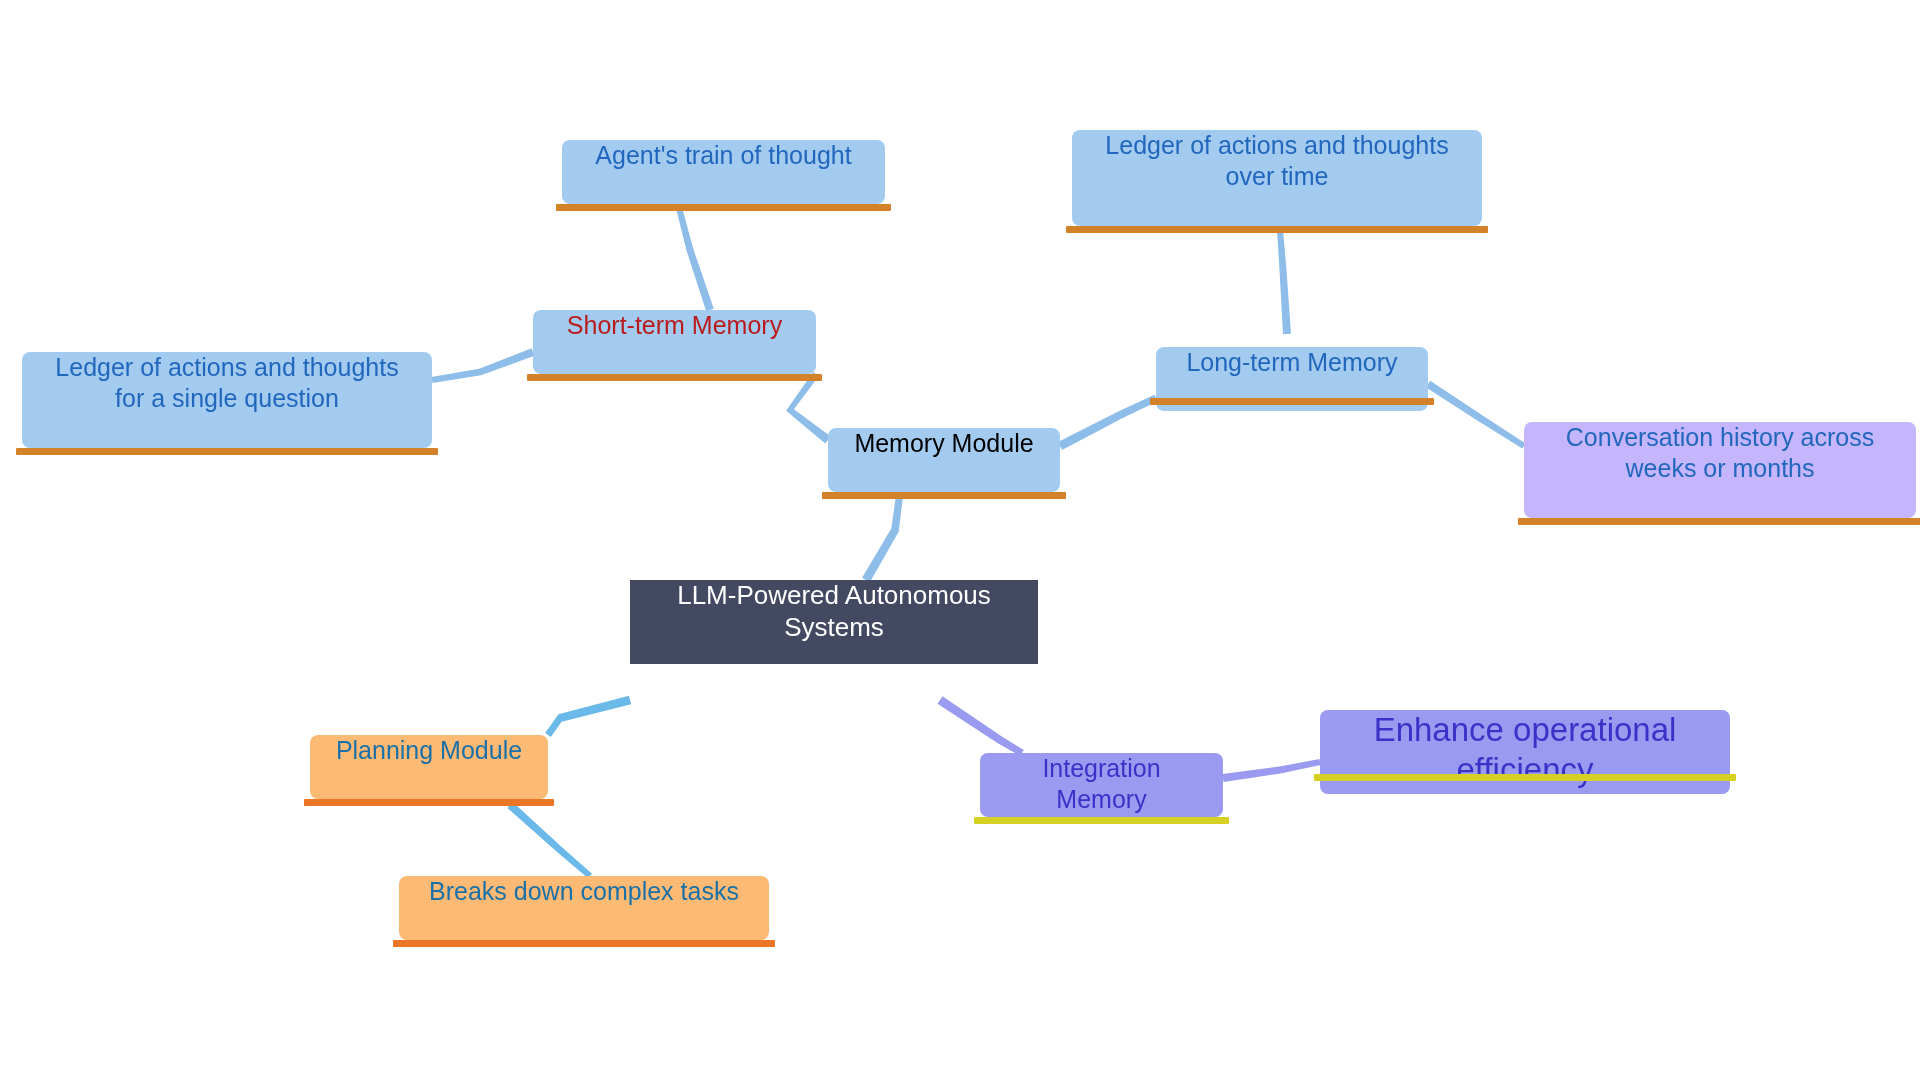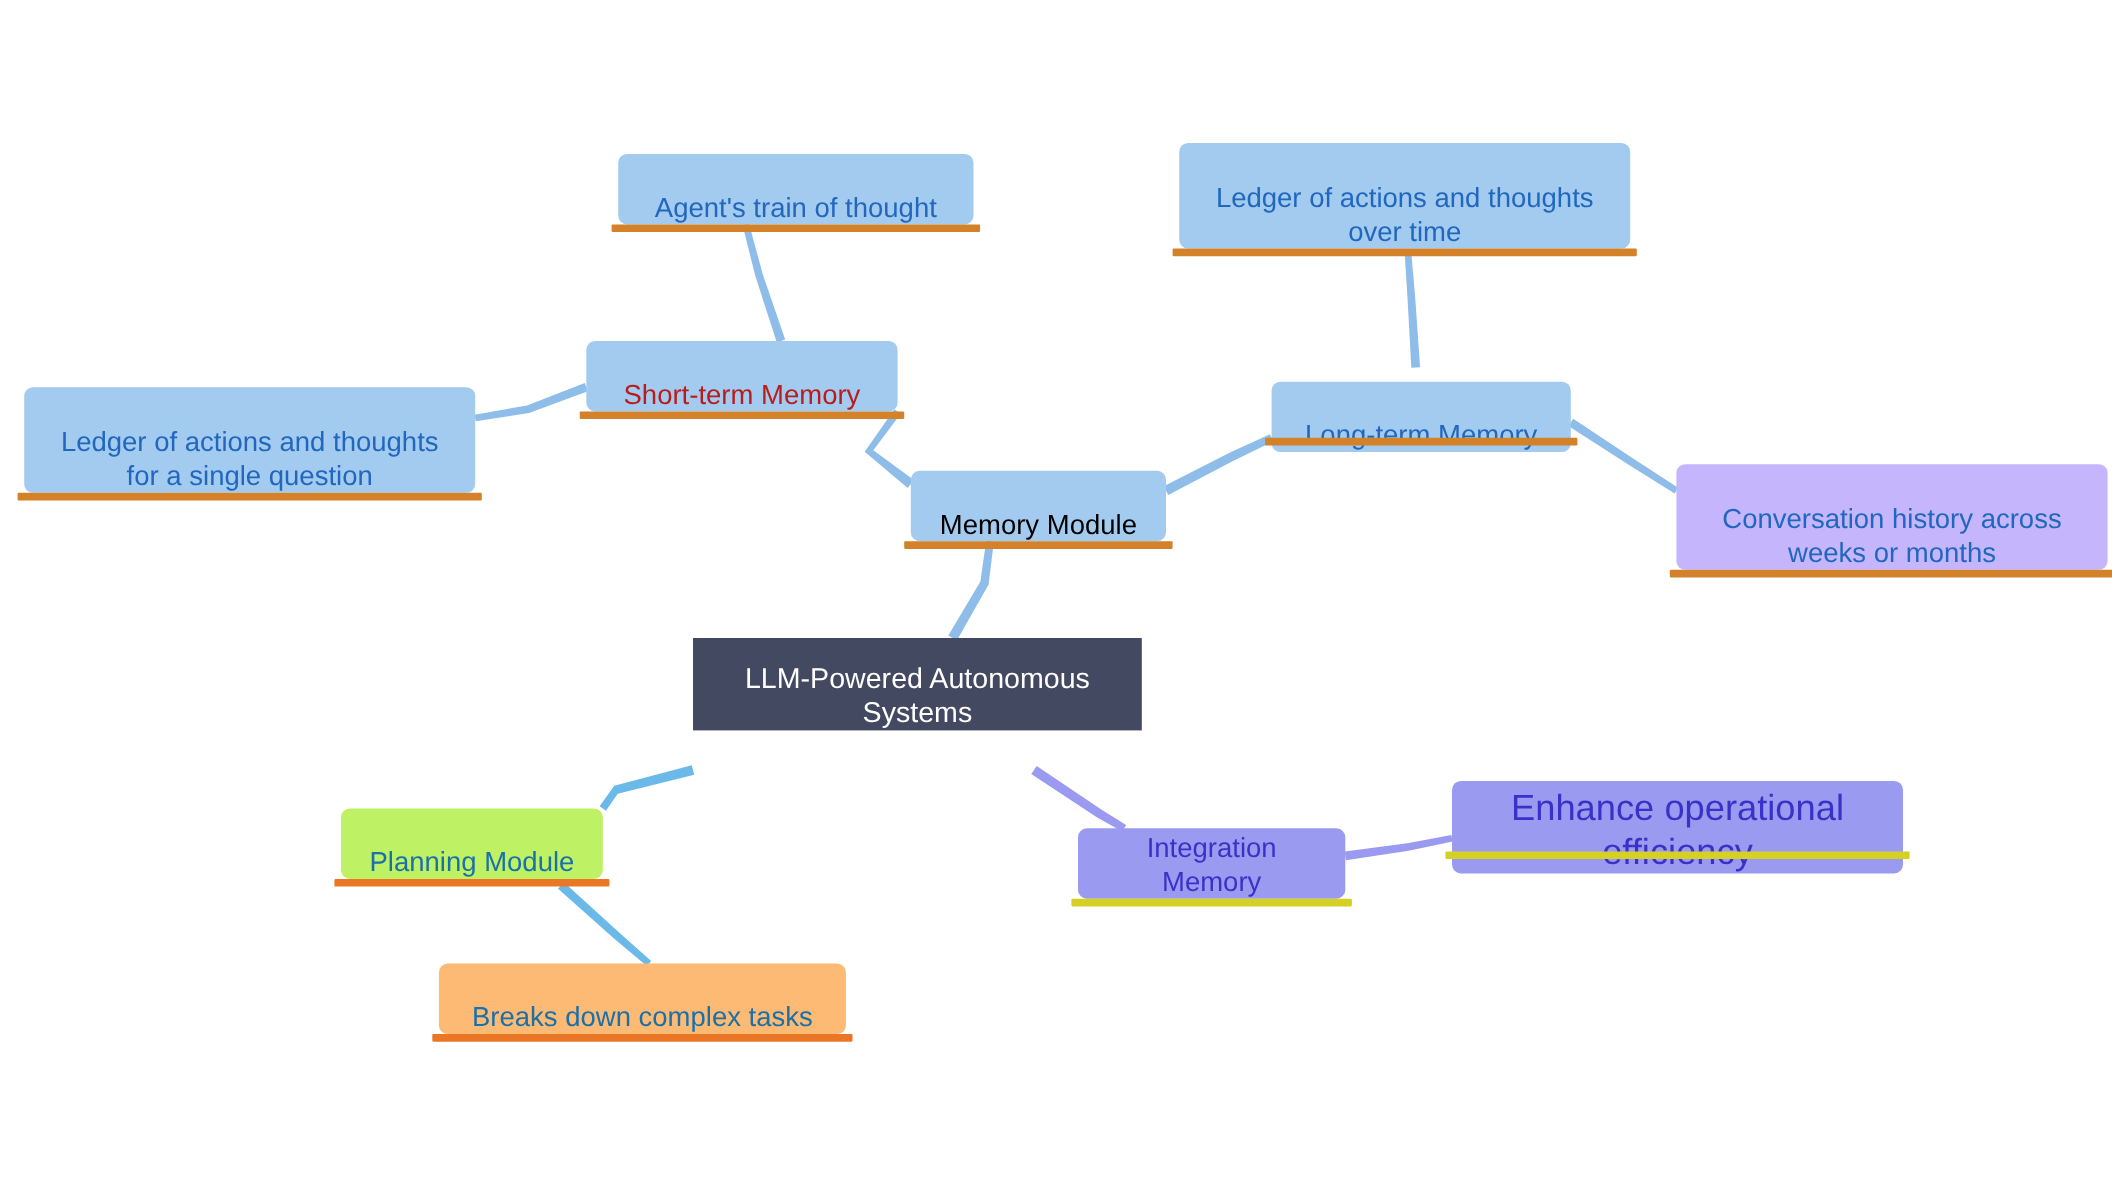--- a/index.html
+++ b/index.html
@@ -23,21 +23,21 @@
     left: 0;
     top: 0;
     width: 1920px;
     height: 1080px;
     pointer-events: none;
   }
   .node {
     position: absolute;
     box-sizing: border-box;
     display: flex;
-    align-items: flex-end;
+    align-items: flex-start;
     justify-content: center;
     text-align: center;
     border-radius: 8px;
     line-height: 1.22;
     white-space: pre-line;
     z-index: 5;
   }
   .node .node-label {
     display: block;
     width: 100%;
@@ -86,21 +86,21 @@
 for a single question</span></div>
       <div class="underline" style="left: 16px; top: 448px; width: 422px; height: 7px; background: rgb(211, 130, 41);"></div>
       <div class="node" style="left: 1156px; top: 334px; width: 272px; height: 64px; background: rgb(163, 203, 240); color: rgb(33, 103, 189); font-size: 25px; margin-top: 13px;"><span class="node-label">Long-term Memory</span></div>
       <div class="underline" style="left: 1150px; top: 398px; width: 284px; height: 7px; background: rgb(211, 130, 41);"></div>
       <div class="node" style="left: 1072px; top: 130px; width: 410px; height: 96px; background: rgb(163, 203, 240); color: rgb(33, 103, 189); font-size: 25px;"><span class="node-label">Ledger of actions and thoughts
 over time</span></div>
       <div class="underline" style="left: 1066px; top: 226px; width: 422px; height: 7px; background: rgb(211, 130, 41);"></div>
       <div class="node" style="left: 1524px; top: 422px; width: 392px; height: 96px; background: #c4b5fd; color: rgb(33, 103, 189); font-size: 25px;"><span class="node-label">Conversation history across
 weeks or months</span></div>
       <div class="underline" style="left: 1518px; top: 518px; width: 404px; height: 7px; background: rgb(211, 130, 41);"></div>
-      <div class="node" style="left: 310px; top: 735px; width: 238px; height: 64px; background: #bef264; color: rgb(26, 112, 168); font-size: 25px;"><span class="node-label">Planning Module</span></div>
+      <div class="node" style="left: 310px; top: 735px; width: 238px; height: 64px; background: #fdba74; color: rgb(26, 112, 168); font-size: 25px;"><span class="node-label">Planning Module</span></div>
       <div class="underline" style="left: 304px; top: 799px; width: 250px; height: 7px; background: rgb(235, 118, 37);"></div>
       <div class="node" style="left: 399px; top: 876px; width: 370px; height: 64px; background: #fdba74; color: rgb(26, 112, 168); font-size: 25px;"><span class="node-label">Breaks down complex tasks</span></div>
       <div class="underline" style="left: 393px; top: 940px; width: 382px; height: 7px; background: rgb(235, 118, 37);"></div>
       <div class="node" style="left: 980px; top: 753px; width: 243px; height: 64px; background: rgb(154, 155, 240); color: rgb(58, 50, 200); font-size: 25px;"><span class="node-label">Integration Memory</span></div>
       <div class="underline" style="left: 974px; top: 817px; width: 255px; height: 7px; background: rgb(214, 208, 36);"></div>
       <div class="node" style="left: 1320px; top: 710px; width: 410px; height: 84px; background: rgb(154, 155, 240); color: rgb(58, 50, 200); font-size: 33px;"><span class="node-label">Enhance operational efficiency</span></div>
       <div class="underline" style="left: 1314px; top: 774px; width: 422px; height: 7px; background: rgb(214, 208, 36);"></div>
     </div>
 </div>
 

